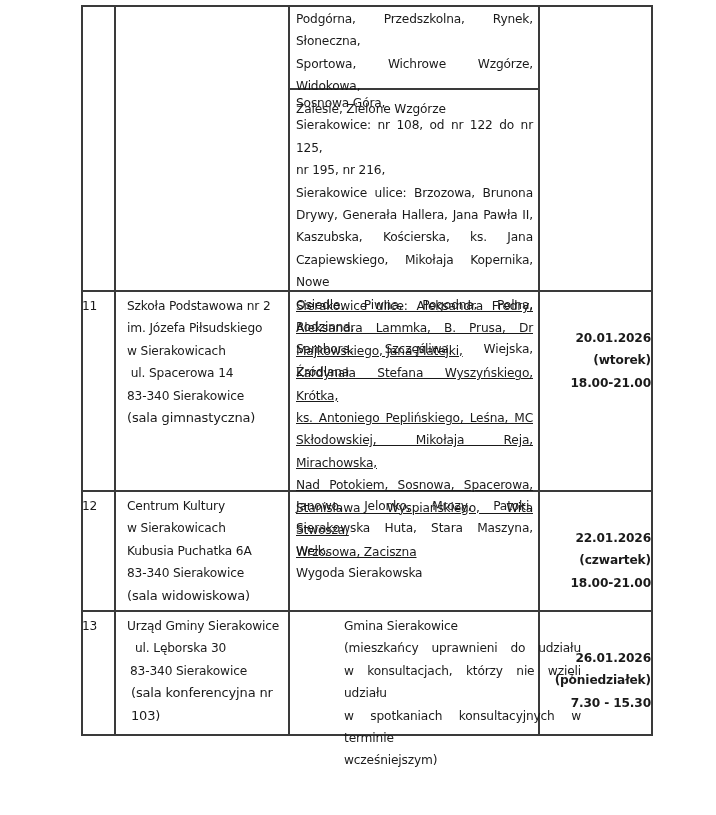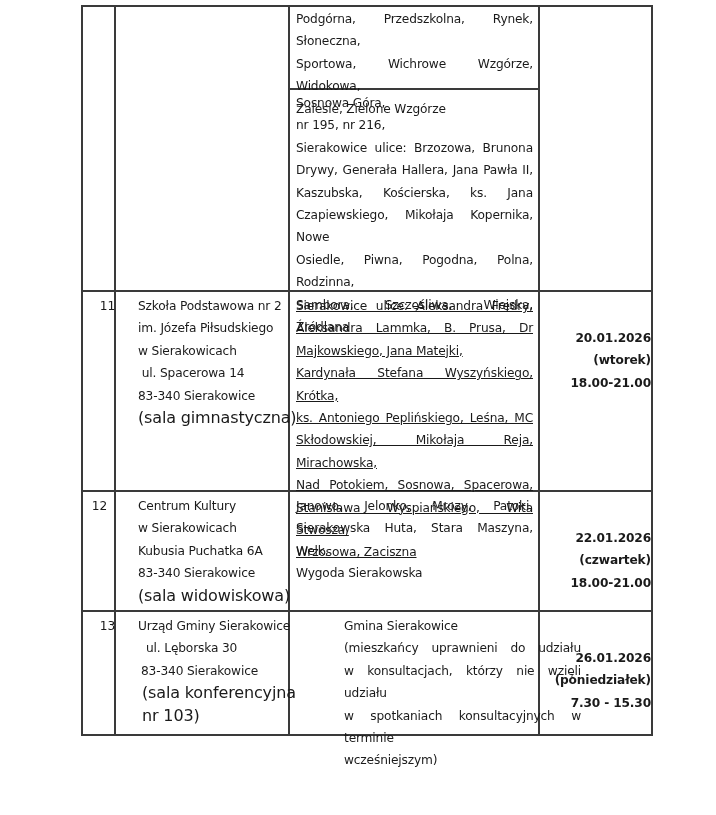--- a/index.html
+++ b/index.html
@@ -6,23 +6,23 @@
   body {
     width: 716px; height: 815px; position: relative; overflow: hidden;
     font-family: "DejaVu Sans", sans-serif; color: #1a1a1a;
   }
   .page { position: absolute; left: 0; top: 0; width: 716px; height: 815px; }
   .tbl { position: absolute; left: 81px; top: 5px; width: 571px; height: 730px; }
   .line { position: absolute; background: #3a3a3a; }
   .h { height: 1.5px; }
   .v { width: 1.5px; }
   .cell { position: absolute; font-size: 12.2px; line-height: 22.4px; letter-spacing: -0.15px; }
-  .num { text-align: right; }
-  .venue { padding-left: 23px; }
-  .venue .note { font-size: 16px; }
+  .num { text-align: left; }
+  .venue { padding-left: 12px; }
+  .venue .note { font-size: 13px; }
   .area { text-align: justify; text-align-last: left; padding: 0 6px 0 7px; box-sizing: border-box; }
   .area .ln { display: block; text-align: justify; text-align-last: justify; }
   .area .ln.last { text-align-last: left; }
   .when { text-align: right; font-weight: bold; margin-top: 32px; }
 </style>
 </head>
 <body>
 
 <div class="page">
   <div class="tbl">
@@ -41,20 +41,21 @@
     <div class="line h" style="left:0;top:485px;width:571px;"></div>
     <div class="line h" style="left:0;top:605px;width:571px;"></div>
 
     <div class="cell area" style="left:208px;top:3px;width:250px;">
       <span class="ln">Podgórna, Przedszkolna, Rynek, Słoneczna,</span>
       <span class="ln">Sportowa, Wichrowe Wzgórze, Widokowa,</span>
       <span class="ln last">Zalesie, Zielone Wzgórze</span>
     </div>
     <div class="cell area" style="left:208px;top:87px;width:250px;">
       <span class="ln last">Sosnowa Góra,</span>
+      <span class="ln">Sierakowice: nr 108, od nr 122 do nr 125,</span>
       <span class="ln last">nr 195, nr 216,</span>
       <span class="ln">Sierakowice ulice: Brzozowa, Brunona</span>
       <span class="ln">Drywy, Generała Hallera, Jana Pawła II,</span>
       <span class="ln">Kaszubska, Kościerska, ks. Jana</span>
       <span class="ln">Czapiewskiego, Mikołaja Kopernika, Nowe</span>
       <span class="ln">Osiedle, Piwna, Pogodna, Polna, Rodzinna,</span>
       <span class="ln last">Sambora, Szczęśliwa, Wiejska, Źródlana</span>
     </div>
 
     <div class="cell num" style="left:1px;top:290px;width:33px;">11</div>

